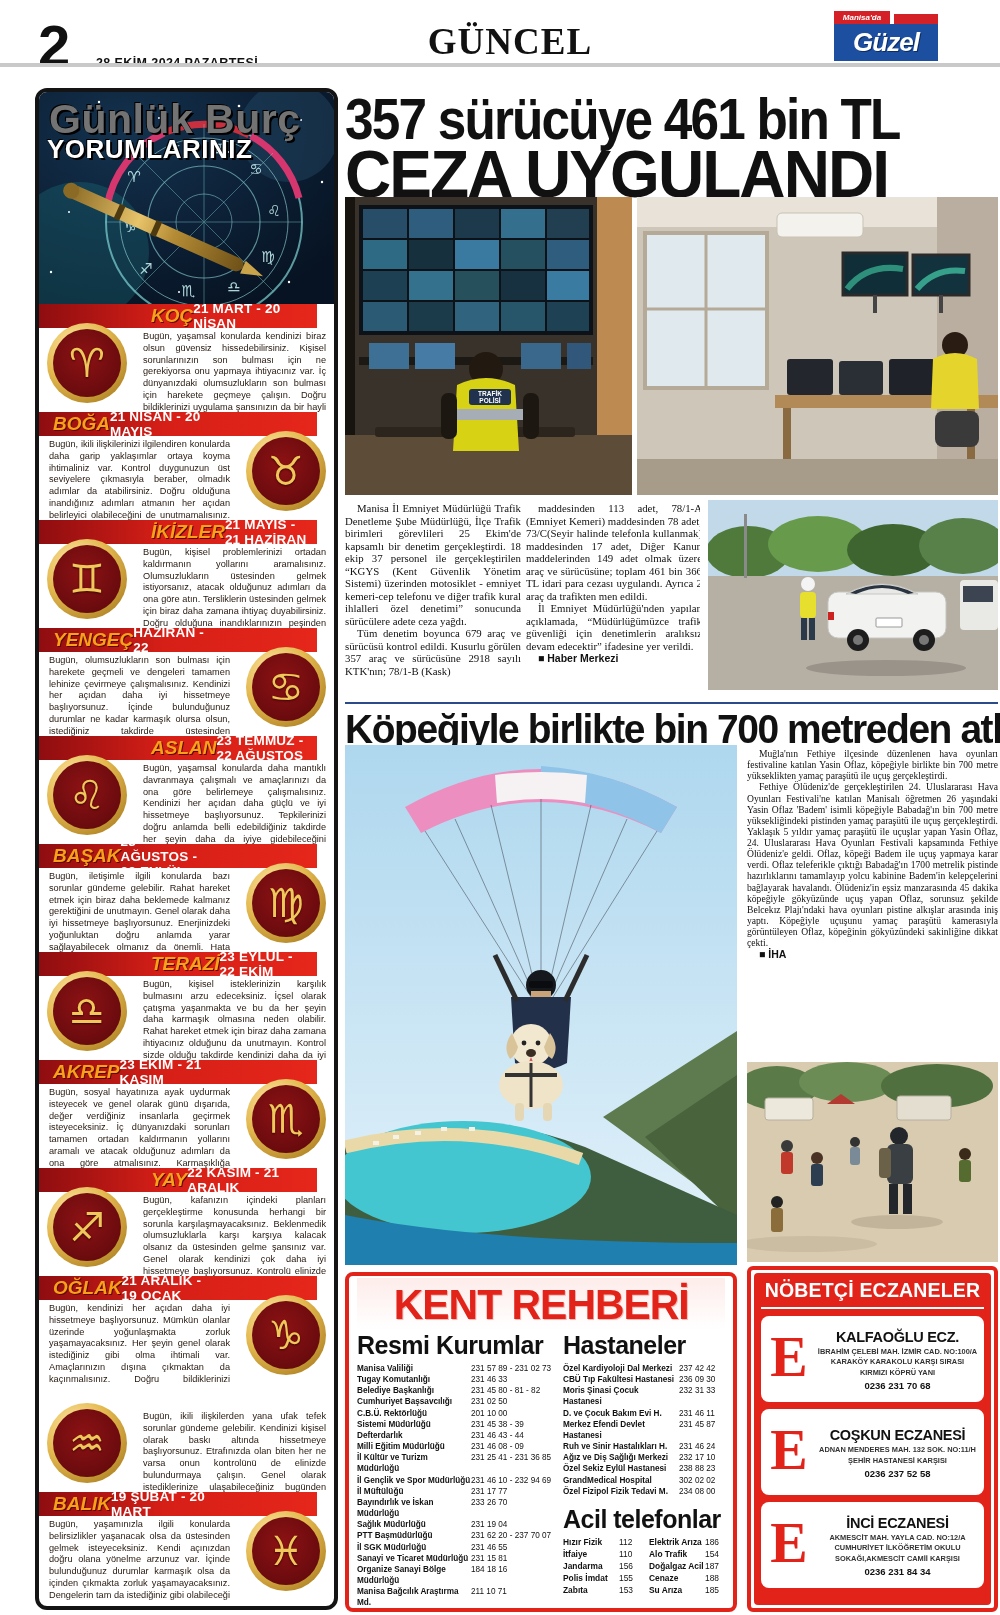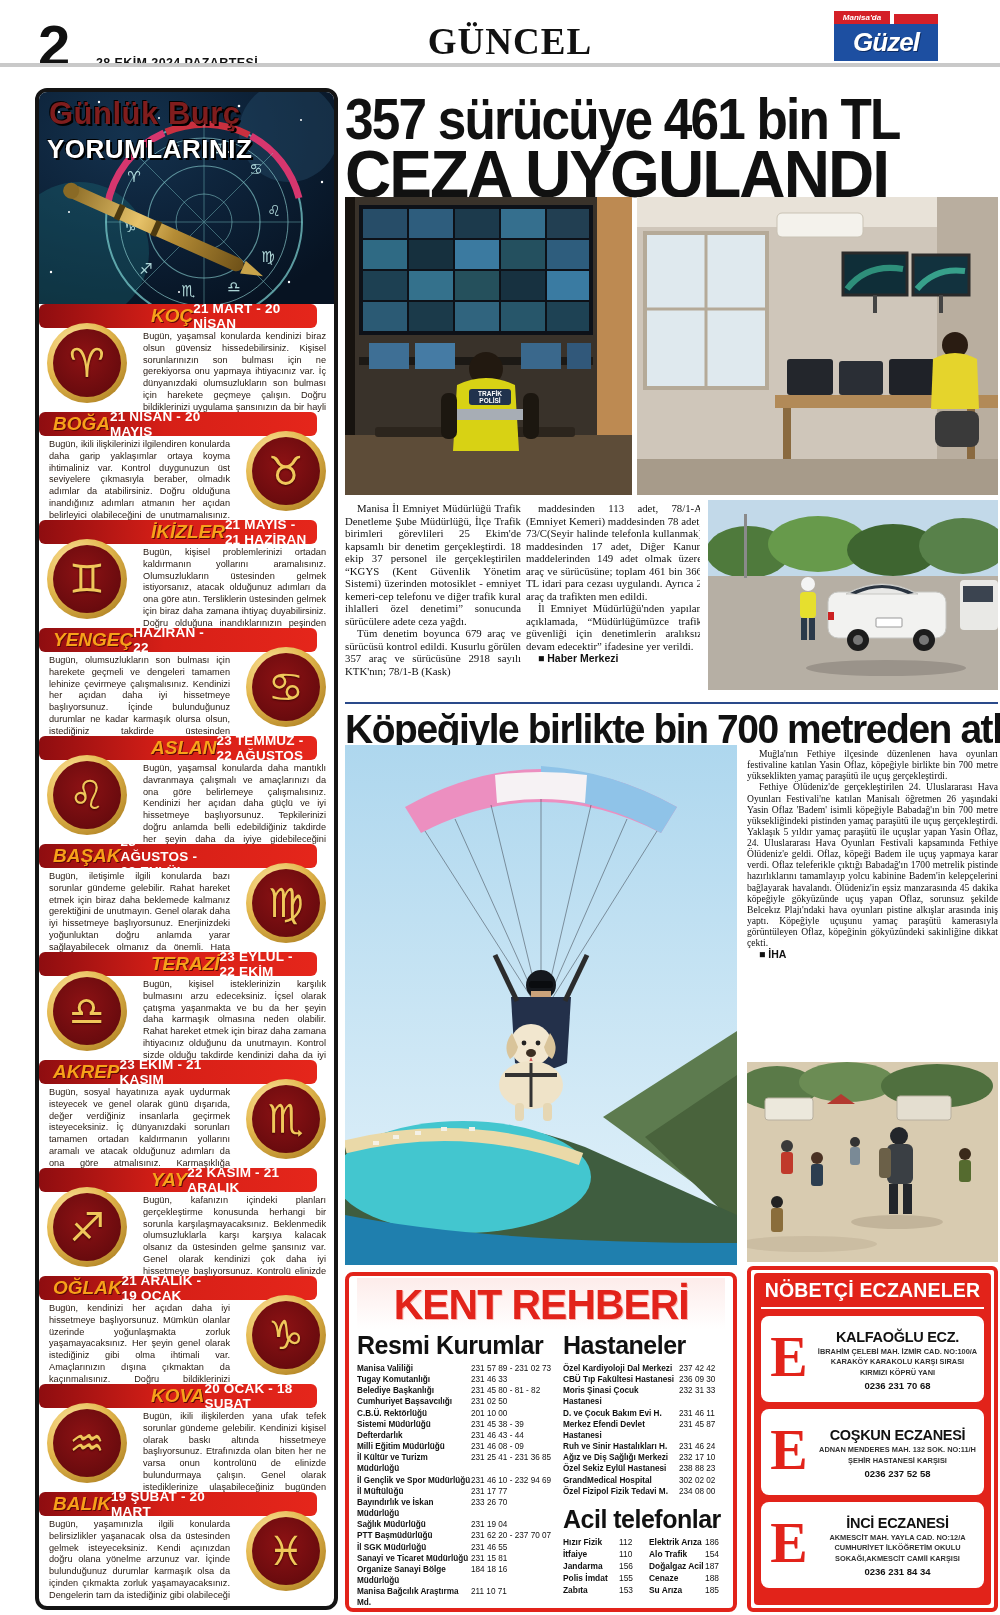--- a/index.html
+++ b/index.html
@@ -16,29 +16,29 @@
         font-size:8px;font-style:italic;font-weight:700;text-align:center;line-height:13px;}
   .logo .l-flag{position:absolute;right:0;top:3px;width:44px;height:10px;background:#d42027;}
   .logo .l-main{position:absolute;left:0;top:13px;width:104px;height:37px;background:#1d4fa1;color:#fff;
         font-size:26px;font-weight:900;font-style:italic;text-align:center;line-height:36px;letter-spacing:-1px;
         text-shadow:1px 1px 0 #0d2c63;}
   
   .horo{position:absolute;left:35px;top:88px;width:303px;height:1522px;border:4px solid #141414;
         border-radius:12px;overflow:hidden;background:#fff;box-sizing:border-box;}
   .horo-banner{position:relative;width:100%;height:212px;overflow:hidden;}
   .horo-banner svg{display:block;}
-  .horo-t1{position:absolute;left:10px;top:4px;font-size:31px;font-weight:900;color:#7f1d1d;
+  .horo-t1{position:absolute;left:10px;top:4px;font-size:41px;font-weight:900;color:#737373;
         text-shadow:2px 2px 0 #000,-1px -1px 0 #000;letter-spacing:.5px;}
   .horo-t2{position:absolute;left:8px;top:42px;font-size:26px;font-weight:900;color:#fff;
         text-shadow:2px 2px 0 #000,-1px -1px 0 #000;letter-spacing:.5px;}
   .signs{position:relative;}
   .sign{position:relative;height:108px;overflow:hidden;}
   .sign-head{position:absolute;top:0;left:0;right:17px;height:24px;display:flex;align-items:center;
         justify-content:space-between;background:linear-gradient(90deg,#8e0d10,#d61f17 45%,#e5261b);
-        border-radius:6px;}
+        border-radius:0;}
   .sign-name{font-size:19px;font-weight:900;font-style:italic;color:#f7a11a;text-shadow:1px 1px 0 #5e0708;}
   .sign-dates{font-size:13.5px;font-weight:700;color:#fff;letter-spacing:.2px;}
   .sign-icon{position:absolute;top:19px;width:80px;height:80px;border-radius:50%;
         background:radial-gradient(circle at 35% 30%,#ffe9a8,#e3b84e 45%,#9a6b12);
         display:flex;align-items:center;justify-content:center;z-index:2;}
   .sign-icon .inner{width:68px;height:68px;border-radius:50%;
         background:radial-gradient(circle at 45% 40%,#8d1214,#6a0b0e 70%,#550809);
         display:flex;align-items:center;justify-content:center;}
   .sign-glyph{font-size:40px;color:#f0c75a;text-shadow:0 1px 2px #3d0404;font-family:"DejaVu Sans",sans-serif;}
   .sign-text{position:absolute;top:27px;margin:0;font-size:9.2px;line-height:1.28;color:#26180f;
@@ -320,24 +320,20 @@
           </div>
           <div class="sign-icon">
             <span class="inner">
               <span class="sign-glyph">♑</span>
             </span>
           </div>
           <p class="sign-text">Bugün, kendinizi her açıdan daha iyi hissetmeye başlıyorsunuz. Mümkün olanlar üzerinde yoğunlaşmakta zorluk yaşamayacaksınız. Her şeyin genel olarak istediğiniz gibi olma ihtimali var. Amaçlarınızın dışına çıkmaktan da kaçınmalısınız. Doğru bildiklerinizi uygulamaya devam ettiğiniz sürece herhangi bir sorun yaşanmayacaktır. Her türlü sorunun ve sıkıntının ortadan kalkma ihtimali var.</p>
         </section>
 
         <section class="sign">
-          <div class="sign-head">
-            <span class="sign-name">KOVA</span>
-            <span class="sign-dates">20 OCAK - 18 ŞUBAT</span>
-          </div>
           <div class="sign-icon">
             <span class="inner">
               <span class="sign-glyph">♒</span>
             </span>
           </div>
           <p class="sign-text">Bugün, ikili ilişkilerden yana ufak tefek sorunlar gündeme gelebilir. Kendinizi kişisel olarak baskı altında hissetmeye başlıyorsunuz. Etrafınızda olan biten her ne varsa onun kontrolünü de elinizde bulundurmaya çalışın. Genel olarak istediklerinize ulaşabileceğiniz bugünden doğru anlamda yararlanabilirseniz, yüzünüz gülmeye başlayacaktır. Her türlü sorunun ve sıkıntının da geride kalma ihtimali var.</p>
         </section>
 
         <section class="sign">
           <div class="sign-head">

